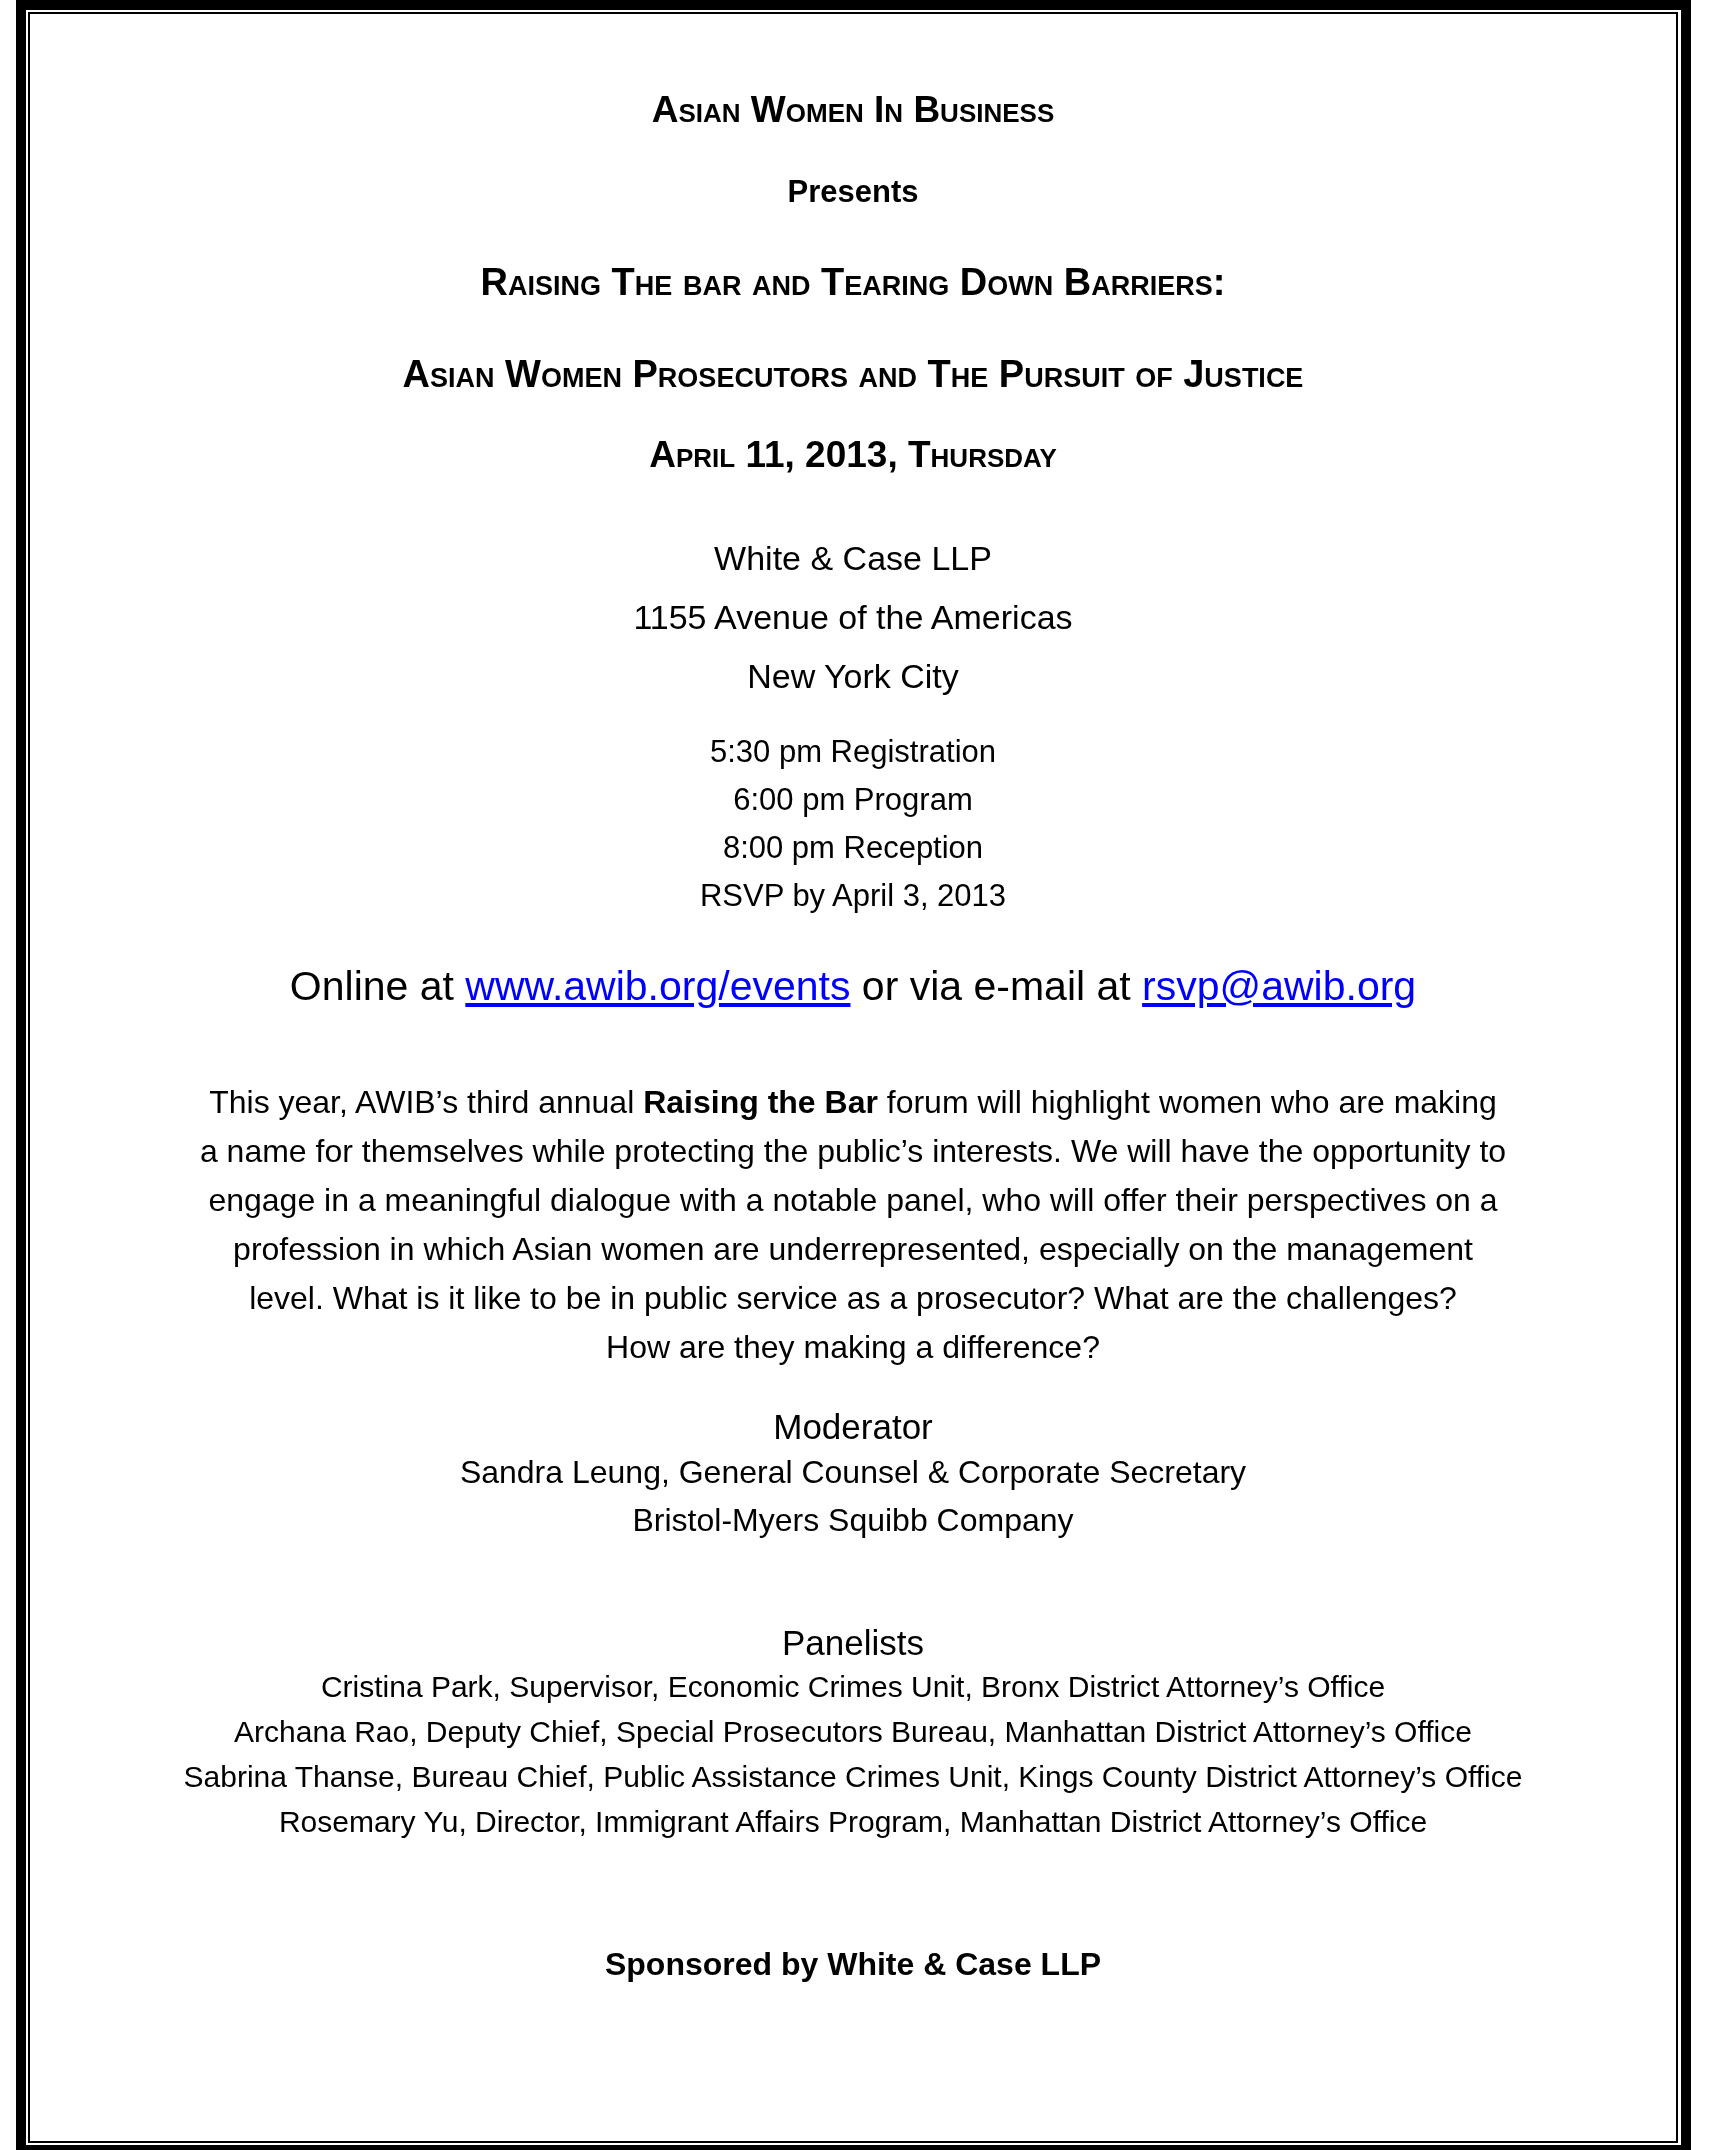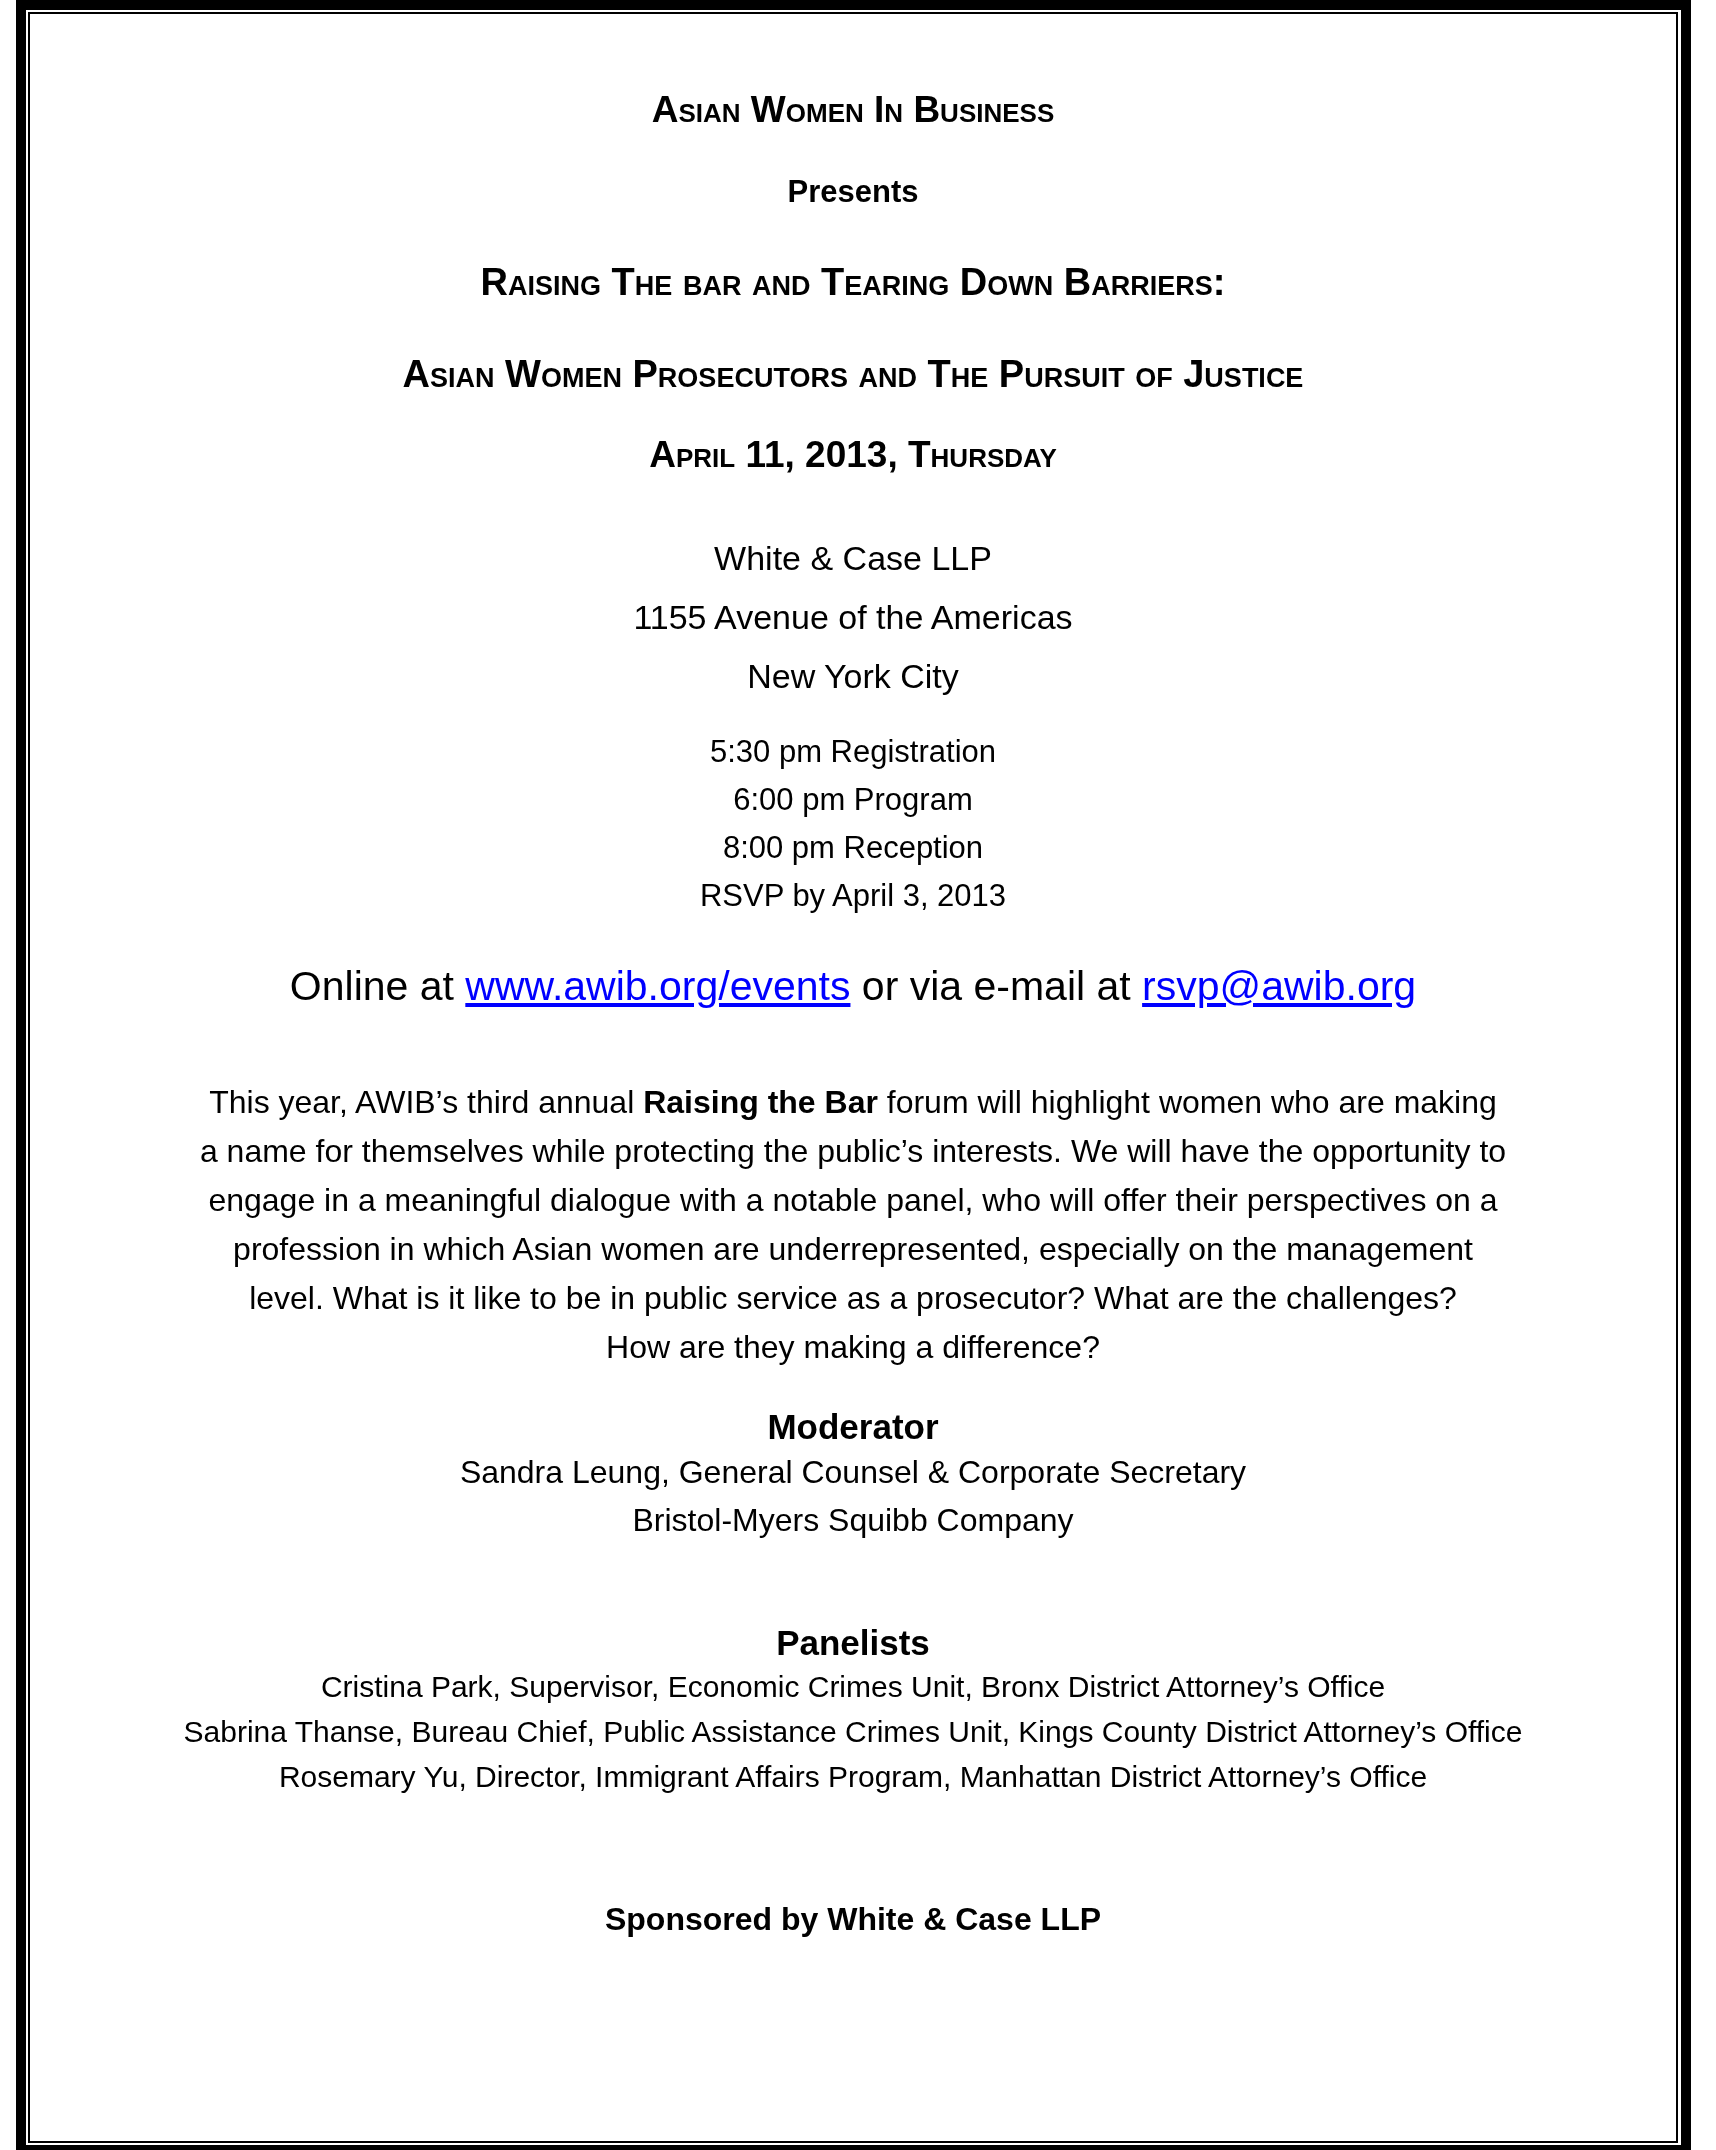--- a/index.html
+++ b/index.html
@@ -85,21 +85,21 @@
     cursor: pointer;
   }
   .description {
     margin-top: 70px;
     font-size: 32px;
     line-height: 49px;
   }
   .section-heading {
     font-size: 35px;
     line-height: 43px;
-    font-weight: bold;
+    font-weight: normal;
   }
   .moderator-block { margin-top: 33px; }
   .moderator-lines {
     font-size: 32px;
     line-height: 48px;
   }
   .panelists-block { margin-top: 77px; }
   .panelist-lines {
     font-size: 30px;
     line-height: 45px;
@@ -160,20 +160,21 @@
         <div class="moderator-lines">
           <div>Sandra Leung, General Counsel &amp; Corporate Secretary</div>
           <div>Bristol-Myers Squibb Company</div>
         </div>
       </div>
 
       <div class="panelists-block">
         <div class="section-heading">Panelists</div>
         <div class="panelist-lines">
           <div>Cristina Park, Supervisor, Economic Crimes Unit, Bronx District Attorney’s Office</div>
+          <div>Archana Rao, Deputy Chief, Special Prosecutors Bureau, Manhattan District Attorney’s Office</div>
           <div>Sabrina Thanse, Bureau Chief, Public Assistance Crimes Unit, Kings County District Attorney’s Office</div>
           <div>Rosemary Yu, Director, Immigrant Affairs Program, Manhattan District Attorney’s Office</div>
         </div>
       </div>
 
       <div class="footer">
         <div>Sponsored by White &amp; Case LLP</div>
       </div>
 
     </div>

